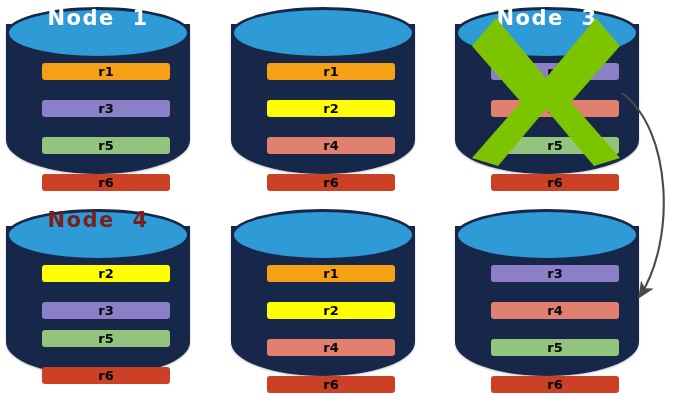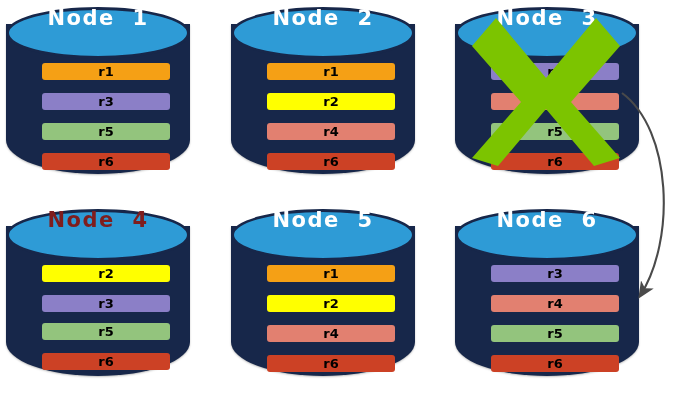--- a/index.html
+++ b/index.html
@@ -71,21 +71,21 @@
   .rows {
     position: absolute;
     left: 39px;
     top: 61px;
     width: 128px;
     z-index: 2;
   }
 
   .row {
     height: 17px;
-    margin-bottom: 13px;
+    margin-bottom: 20px;
     border-radius: 3px;
     color: #000000;
     font-size: 13px;
     font-weight: bold;
     line-height: 17px;
     text-align: center;
   }
   .row:last-child { margin-bottom: 8px; }
   .rows.gapped .row:nth-child(2) { margin-bottom: 11px; }
 
@@ -118,21 +118,20 @@
       <div class="rows">
         <div class="row" style="background: rgb(245, 160, 21);">r1</div>
         <div class="row" style="background: rgb(139, 127, 199);">r3</div>
         <div class="row" style="background: rgb(147, 196, 125);">r5</div>
         <div class="row" style="background: rgb(204, 65, 37);">r6</div>
       </div>
     </div>
     <div class="node" style="left: 228px; top: 2px;">
       <div class="cyl-body" style="background: rgb(23, 39, 74);"></div>
       <div class="cyl-top" style="background: rgb(46, 155, 214); border-color: rgb(23, 39, 74);"></div>
-      <div class="node-label" style="color: rgb(255, 255, 255);">Node  2</div>
       <div class="rows">
         <div class="row" style="background: rgb(245, 160, 21);">r1</div>
         <div class="row" style="background: rgb(255, 255, 0);">r2</div>
         <div class="row" style="background: rgb(226, 128, 112);">r4</div>
         <div class="row" style="background: rgb(204, 65, 37);">r6</div>
       </div>
     </div>
     <div class="node" style="left: 452px; top: 2px;">
       <div class="cyl-body" style="background: rgb(23, 39, 74);"></div>
       <div class="cyl-top" style="background: rgb(46, 155, 214); border-color: rgb(23, 39, 74);"></div>
@@ -154,32 +153,30 @@
       <div class="rows gapped">
         <div class="row" style="background: rgb(255, 255, 0);">r2</div>
         <div class="row" style="background: rgb(139, 127, 199);">r3</div>
         <div class="row" style="background: rgb(147, 196, 125);">r5</div>
         <div class="row" style="background: rgb(204, 65, 37);">r6</div>
       </div>
     </div>
     <div class="node" style="left: 228px; top: 204px;">
       <div class="cyl-body" style="background: rgb(23, 39, 74);"></div>
       <div class="cyl-top" style="background: rgb(46, 155, 214); border-color: rgb(23, 39, 74);"></div>
-      <div class="node-label" style="color: rgb(255, 255, 255);">Node  5</div>
       <div class="rows">
         <div class="row" style="background: rgb(245, 160, 21);">r1</div>
         <div class="row" style="background: rgb(255, 255, 0);">r2</div>
         <div class="row" style="background: rgb(226, 128, 112);">r4</div>
         <div class="row" style="background: rgb(204, 65, 37);">r6</div>
       </div>
     </div>
     <div class="node" style="left: 452px; top: 204px;">
       <div class="cyl-body" style="background: rgb(23, 39, 74);"></div>
       <div class="cyl-top" style="background: rgb(46, 155, 214); border-color: rgb(23, 39, 74);"></div>
-      <div class="node-label" style="color: rgb(255, 255, 255);">Node  6</div>
       <div class="rows">
         <div class="row" style="background: rgb(139, 127, 199);">r3</div>
         <div class="row" style="background: rgb(226, 128, 112);">r4</div>
         <div class="row" style="background: rgb(147, 196, 125);">r5</div>
         <div class="row" style="background: rgb(204, 65, 37);">r6</div>
       </div>
     </div>
   </div>
 
 <div class="arrow-layer">

